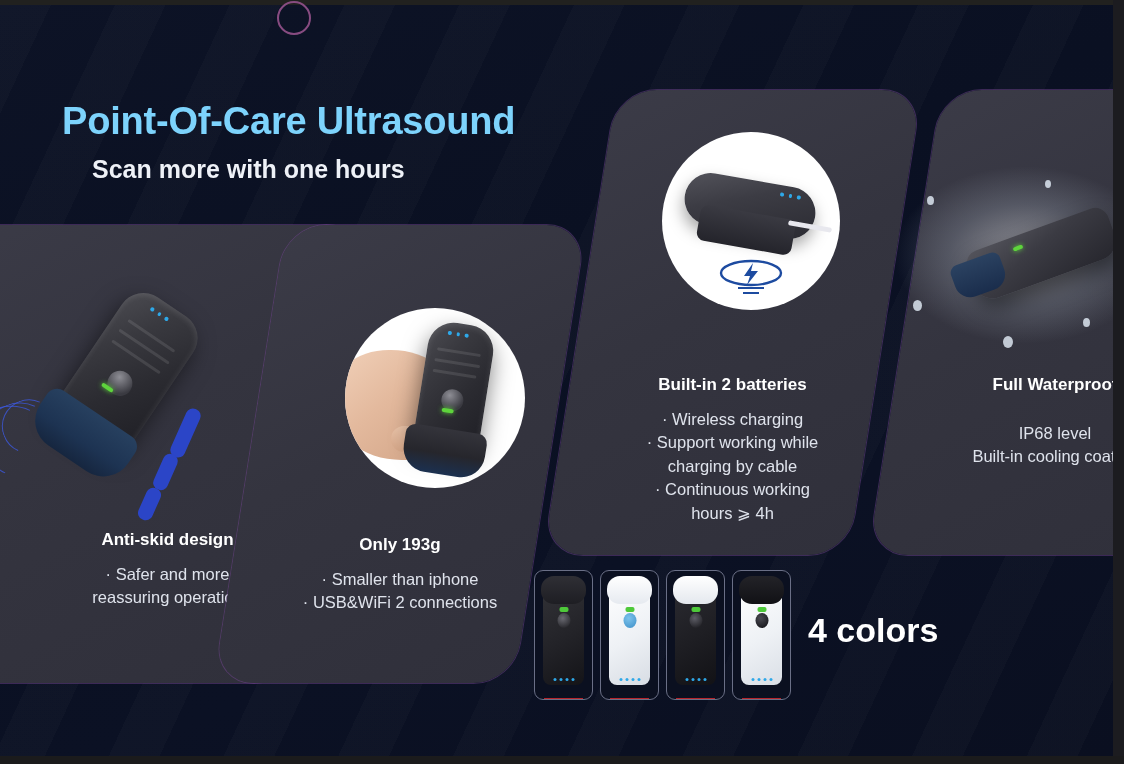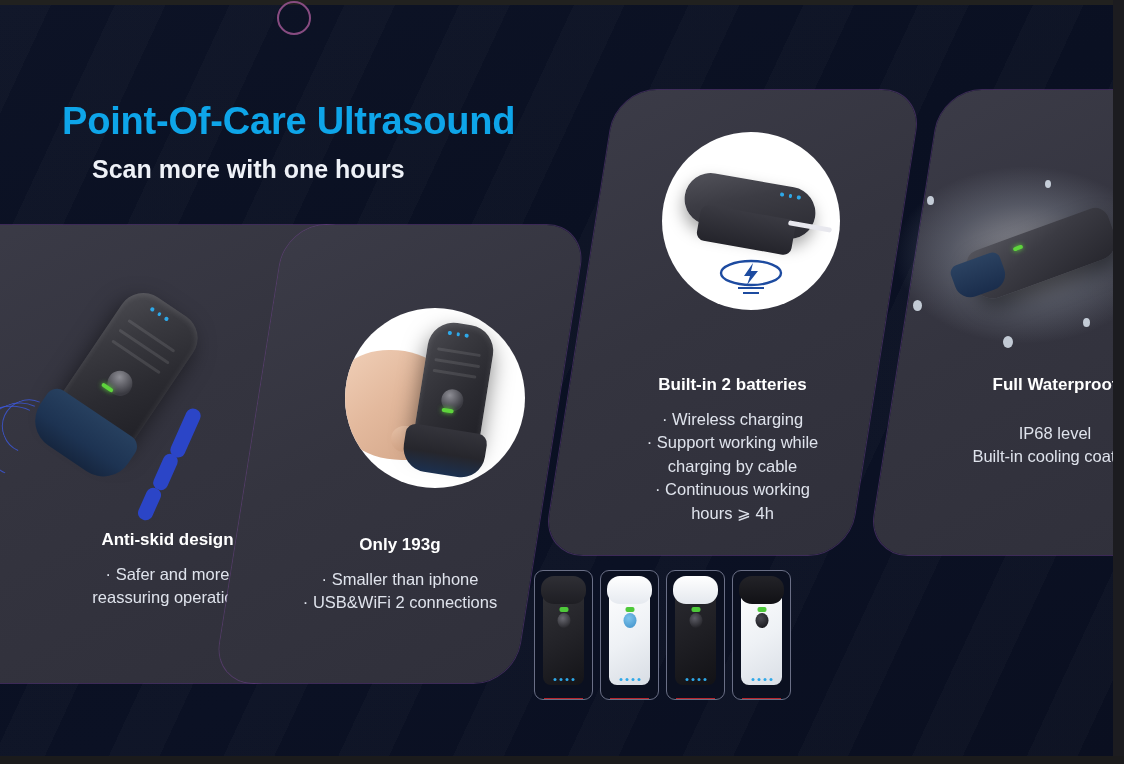--- a/index.html
+++ b/index.html
@@ -19,21 +19,21 @@
       repeating-linear-gradient(115deg,
         rgba(255,255,255,.018) 0px, rgba(255,255,255,.018) 46px,
         rgba(255,255,255,0) 46px, rgba(255,255,255,0) 104px),
       linear-gradient(160deg,#0d1326 0%,#0a1022 38%,#0b1124 68%,#0a0f20 100%);
   }
   .ring{position:absolute;left:277px;top:1px;width:30px;height:30px;border-radius:50%;
     border:2px solid #8e4f86;opacity:.95;}
 
   
   .headline{position:absolute;left:62px;top:101px;width:620px;z-index:6;}
-  .h-title{font-size:38px;font-weight:700;color:#0ea5e9;letter-spacing:-.2px;line-height:1.1;}
+  .h-title{font-size:38px;font-weight:700;color:#7dd3fc;letter-spacing:-.2px;line-height:1.1;}
   .h-sub{margin-top:12px;margin-left:30px;font-size:25px;font-weight:700;color:#eef1f7;}
 
   
   .card{position:absolute;background:linear-gradient(150deg,#3b3b47 0%,#34343f 45%,#30303b 100%);
         transform:skewX(-9deg);box-shadow:0 0 0 1px rgba(120,70,150,.45);}
   .card .inner{transform:skewX(9deg);position:relative;width:100%;height:100%;}
 
   #card1{left:-90px;top:225px;width:420px;height:458px;border-radius:0 40px 40px 0;}
   #card2{left:250px;top:225px;width:300px;height:458px;border-radius:40px 40px 40px 40px;}
   #card3{left:580px;top:90px;width:305px;height:465px;border-radius:40px;}
@@ -272,16 +272,17 @@
       <div class="btn" style="background:radial-gradient(circle at 40% 35%,#4a4a52,#0d0d11);"></div>
       <div class="dots">
           <i></i>
           <i></i>
           <i></i>
           <i></i>
         </div>
       <div class="redline"></div>
     </div>
   </div>
+  <div class="colors-label">4 colors</div>
 
   <div class="edge-right"></div>
   <div class="edge-bottom"></div>
 </div>
 
 </body></html>

